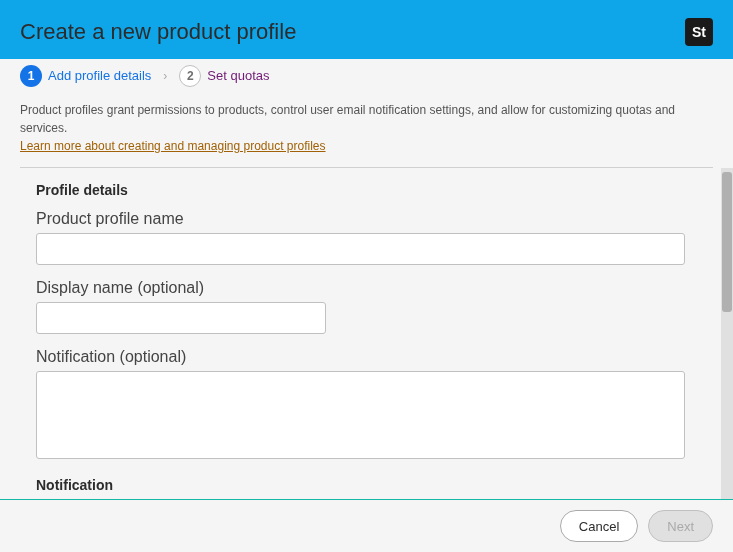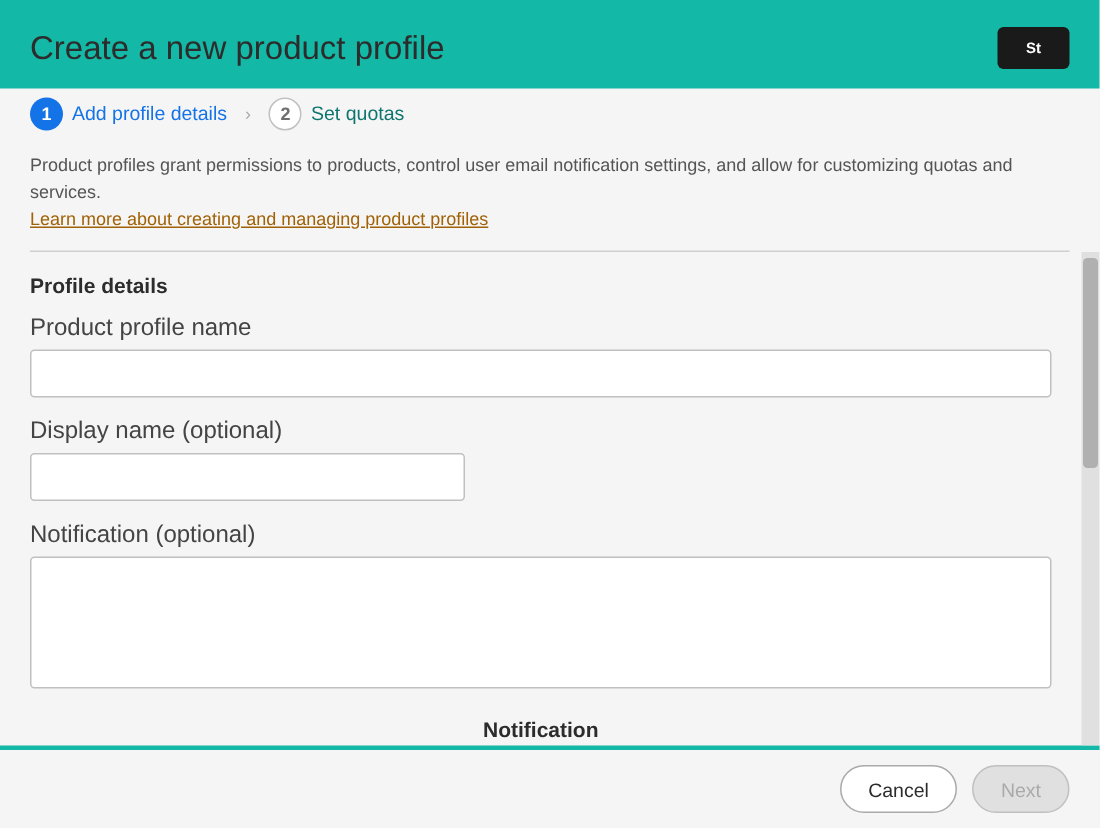--- a/index.html
+++ b/index.html
@@ -18,46 +18,46 @@
       background: #f5f5f5;
       display: flex;
       flex-direction: column;
       position: relative;
     }
     .header {
       display: flex;
       justify-content: space-between;
       align-items: flex-start;
       padding: 18px 20px 12px 20px;
-      background: #14b8a6;
+      background: #0ea5e9;
     }
     .page-title {
       font-size: 22px;
       font-weight: 300;
       color: #2c2c2c;
       line-height: 1.3;
     }
     .product-badge {
       display: flex;
       align-items: center;
       gap: 8px;
       font-size: 12px;
       color: #2c2c2c;
       font-weight: 500;
     }
     .product-icon {
-      width: 48px;
+      width: 28px;
       height: 28px;
       background: #1a1a1a;
       color: white;
       border-radius: 4px;
       display: flex;
       align-items: center;
       justify-content: center;
-      font-size: 10px;
+      font-size: 14px;
       font-weight: 700;
     }
     .steps-bar {
       display: flex;
       align-items: center;
       padding: 6px 20px 10px 20px;
       gap: 8px;
     }
     .step {
       display: flex;
@@ -78,21 +78,21 @@
     .step-circle.active {
       background: #1473e6;
       color: white;
     }
     .step-circle.inactive {
       background: white;
       color: #707070;
       border: 1.5px solid #c0c0c0;
     }
     .step-label.active { color: #1473e6; font-weight: 500; }
-    .step-label.inactive { color: #0f766e; }
+    .step-label.inactive { color: #701a75; }
     .step-arrow {
       color: #aaa;
       font-size: 12px;
       margin: 0 4px;
     }
     .info-section {
       padding: 4px 20px 8px 20px;
       font-size: 12px;
       color: #555;
       line-height: 1.5;
@@ -108,21 +108,21 @@
       background: #d0d0d0;
       margin: 4px 20px 0 20px;
     }
     .main-content {
       flex: 1;
       display: flex;
       overflow: hidden;
     }
     .form-area {
       flex: 1;
-      padding: 14px 20px;
+      padding: 14px 36px;
       overflow-y: auto;
     }
     .scrollbar {
       width: 12px;
       background: #e0e0e0;
       position: relative;
       flex-shrink: 0;
     }
     .scrollbar-thumb {
       width: 10px;
@@ -173,39 +173,38 @@
       outline: none;
     }
     .notification-section {
       margin-top: 10px;
     }
     .notification-title {
       font-size: 14px;
       font-weight: 700;
       color: #2c2c2c;
       margin-bottom: 8px;
-      text-align: center;
     }
     .notification-row {
       display: flex;
       align-items: center;
       justify-content: space-between;
       background: white;
       border: 1px solid #e0e0e0;
       border-radius: 3px;
       padding: 10px 12px;
     }
     .footer {
       display: flex;
       justify-content: flex-end;
       align-items: center;
       gap: 10px;
       padding: 10px 20px;
       background: #f5f5f5;
-      border-top: 3px solid #14b8a6;
+      border-top: 1px solid #14b8a6;
     }
     .btn {
       height: 32px;
       padding: 0 18px;
       border-radius: 16px;
       font-size: 13px;
       cursor: pointer;
       border: 1.5px solid;
     }
     .btn-cancel {

